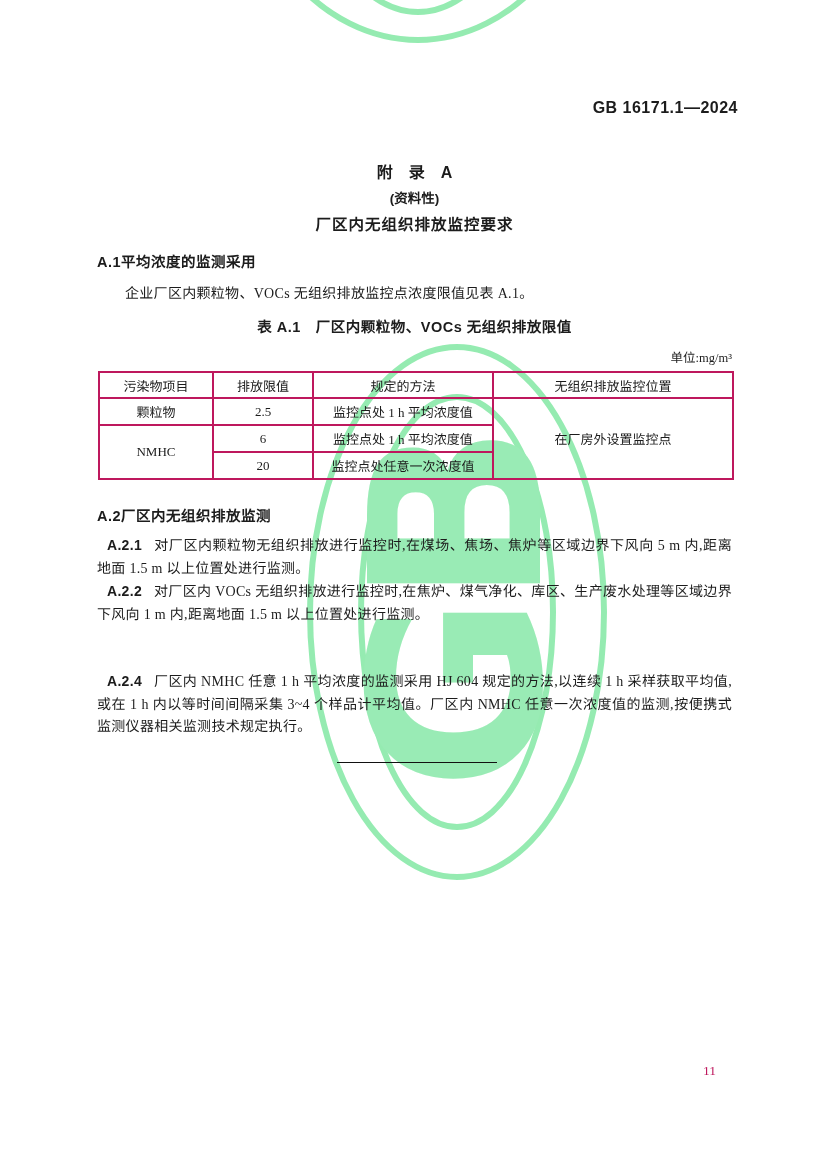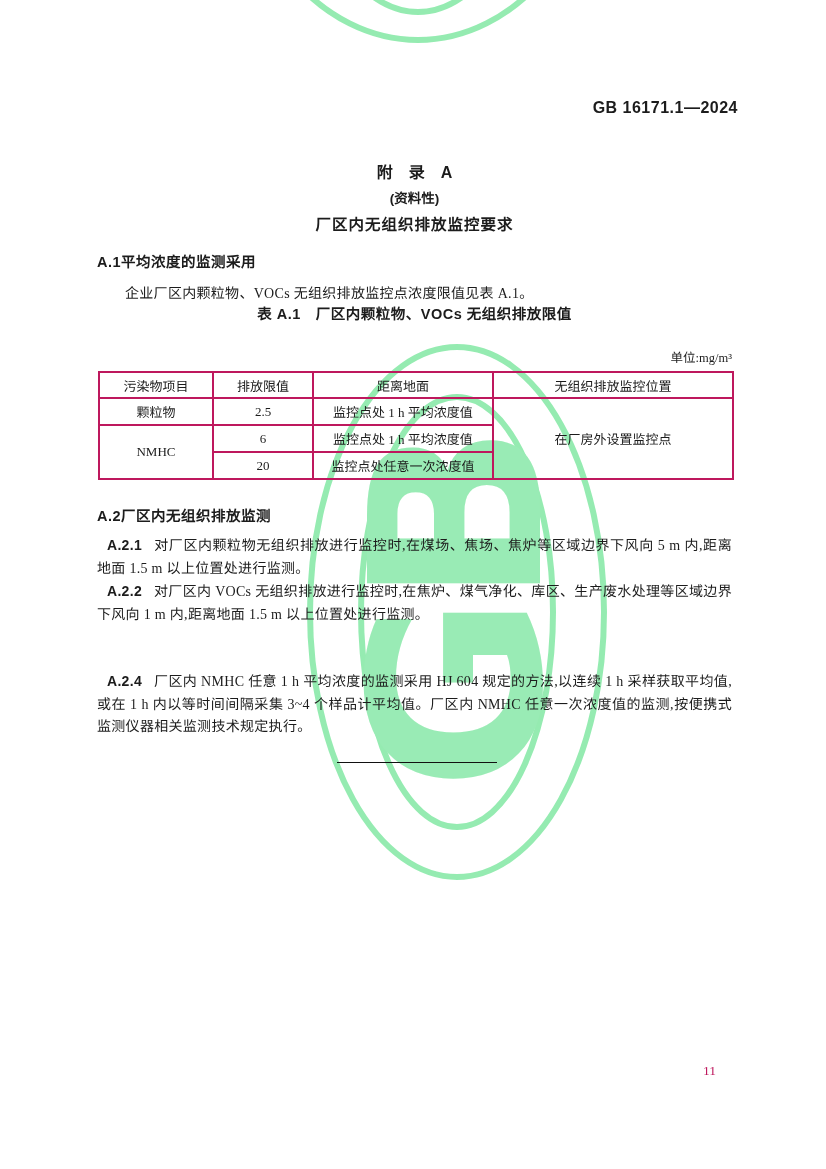--- a/index.html
+++ b/index.html
@@ -41,21 +41,21 @@
     letter-spacing:.3px;
   }
   .intro{top:283px;text-indent:28px;}
   .clause .lbl{
     font-family:"Liberation Sans","DejaVu Sans",sans-serif;
     font-weight:bold;margin-right:12px;margin-left:10px;
   }
   .c1{top:534px;} .c2{top:580px;} .c3{top:625px;} .c4{top:670px;}
 
   .tbl-caption{
-    top:302px;left:97px;width:635px;text-align:center;
+    top:315px;left:97px;width:635px;text-align:center;
     font-family:"Liberation Sans","DejaVu Sans",sans-serif;
     font-weight:bold;font-size:14.5px;letter-spacing:.5px;
   }
   .unit{top:347px;left:97px;width:635px;text-align:right;font-size:12.5px;}
 
   table.limits{
     position:absolute;top:371px;left:98px;width:634px;
     border-collapse:collapse;table-layout:fixed;
     font-size:13px;
   }
@@ -110,21 +110,21 @@
       <colgroup>
         <col style="width:114px">
           <col style="width:100px">
         <col style="width:180px">
           <col style="width:240px">
       </colgroup>
       <tbody>
         <tr>
           <th>污染物项目</th>
           <th>排放限值</th>
-          <th>距离地面</th>
+          <th>规定的方法</th>
           <th>无组织排放监控位置</th>
         </tr>
         <tr>
           <td>颗粒物</td>
           <td>2.5</td>
           <td>监控点处 1 h 平均浓度值</td>
           <td rowspan="3">在厂房外设置监控点</td>
         </tr>
         <tr>
           <td rowspan="2">NMHC</td>

